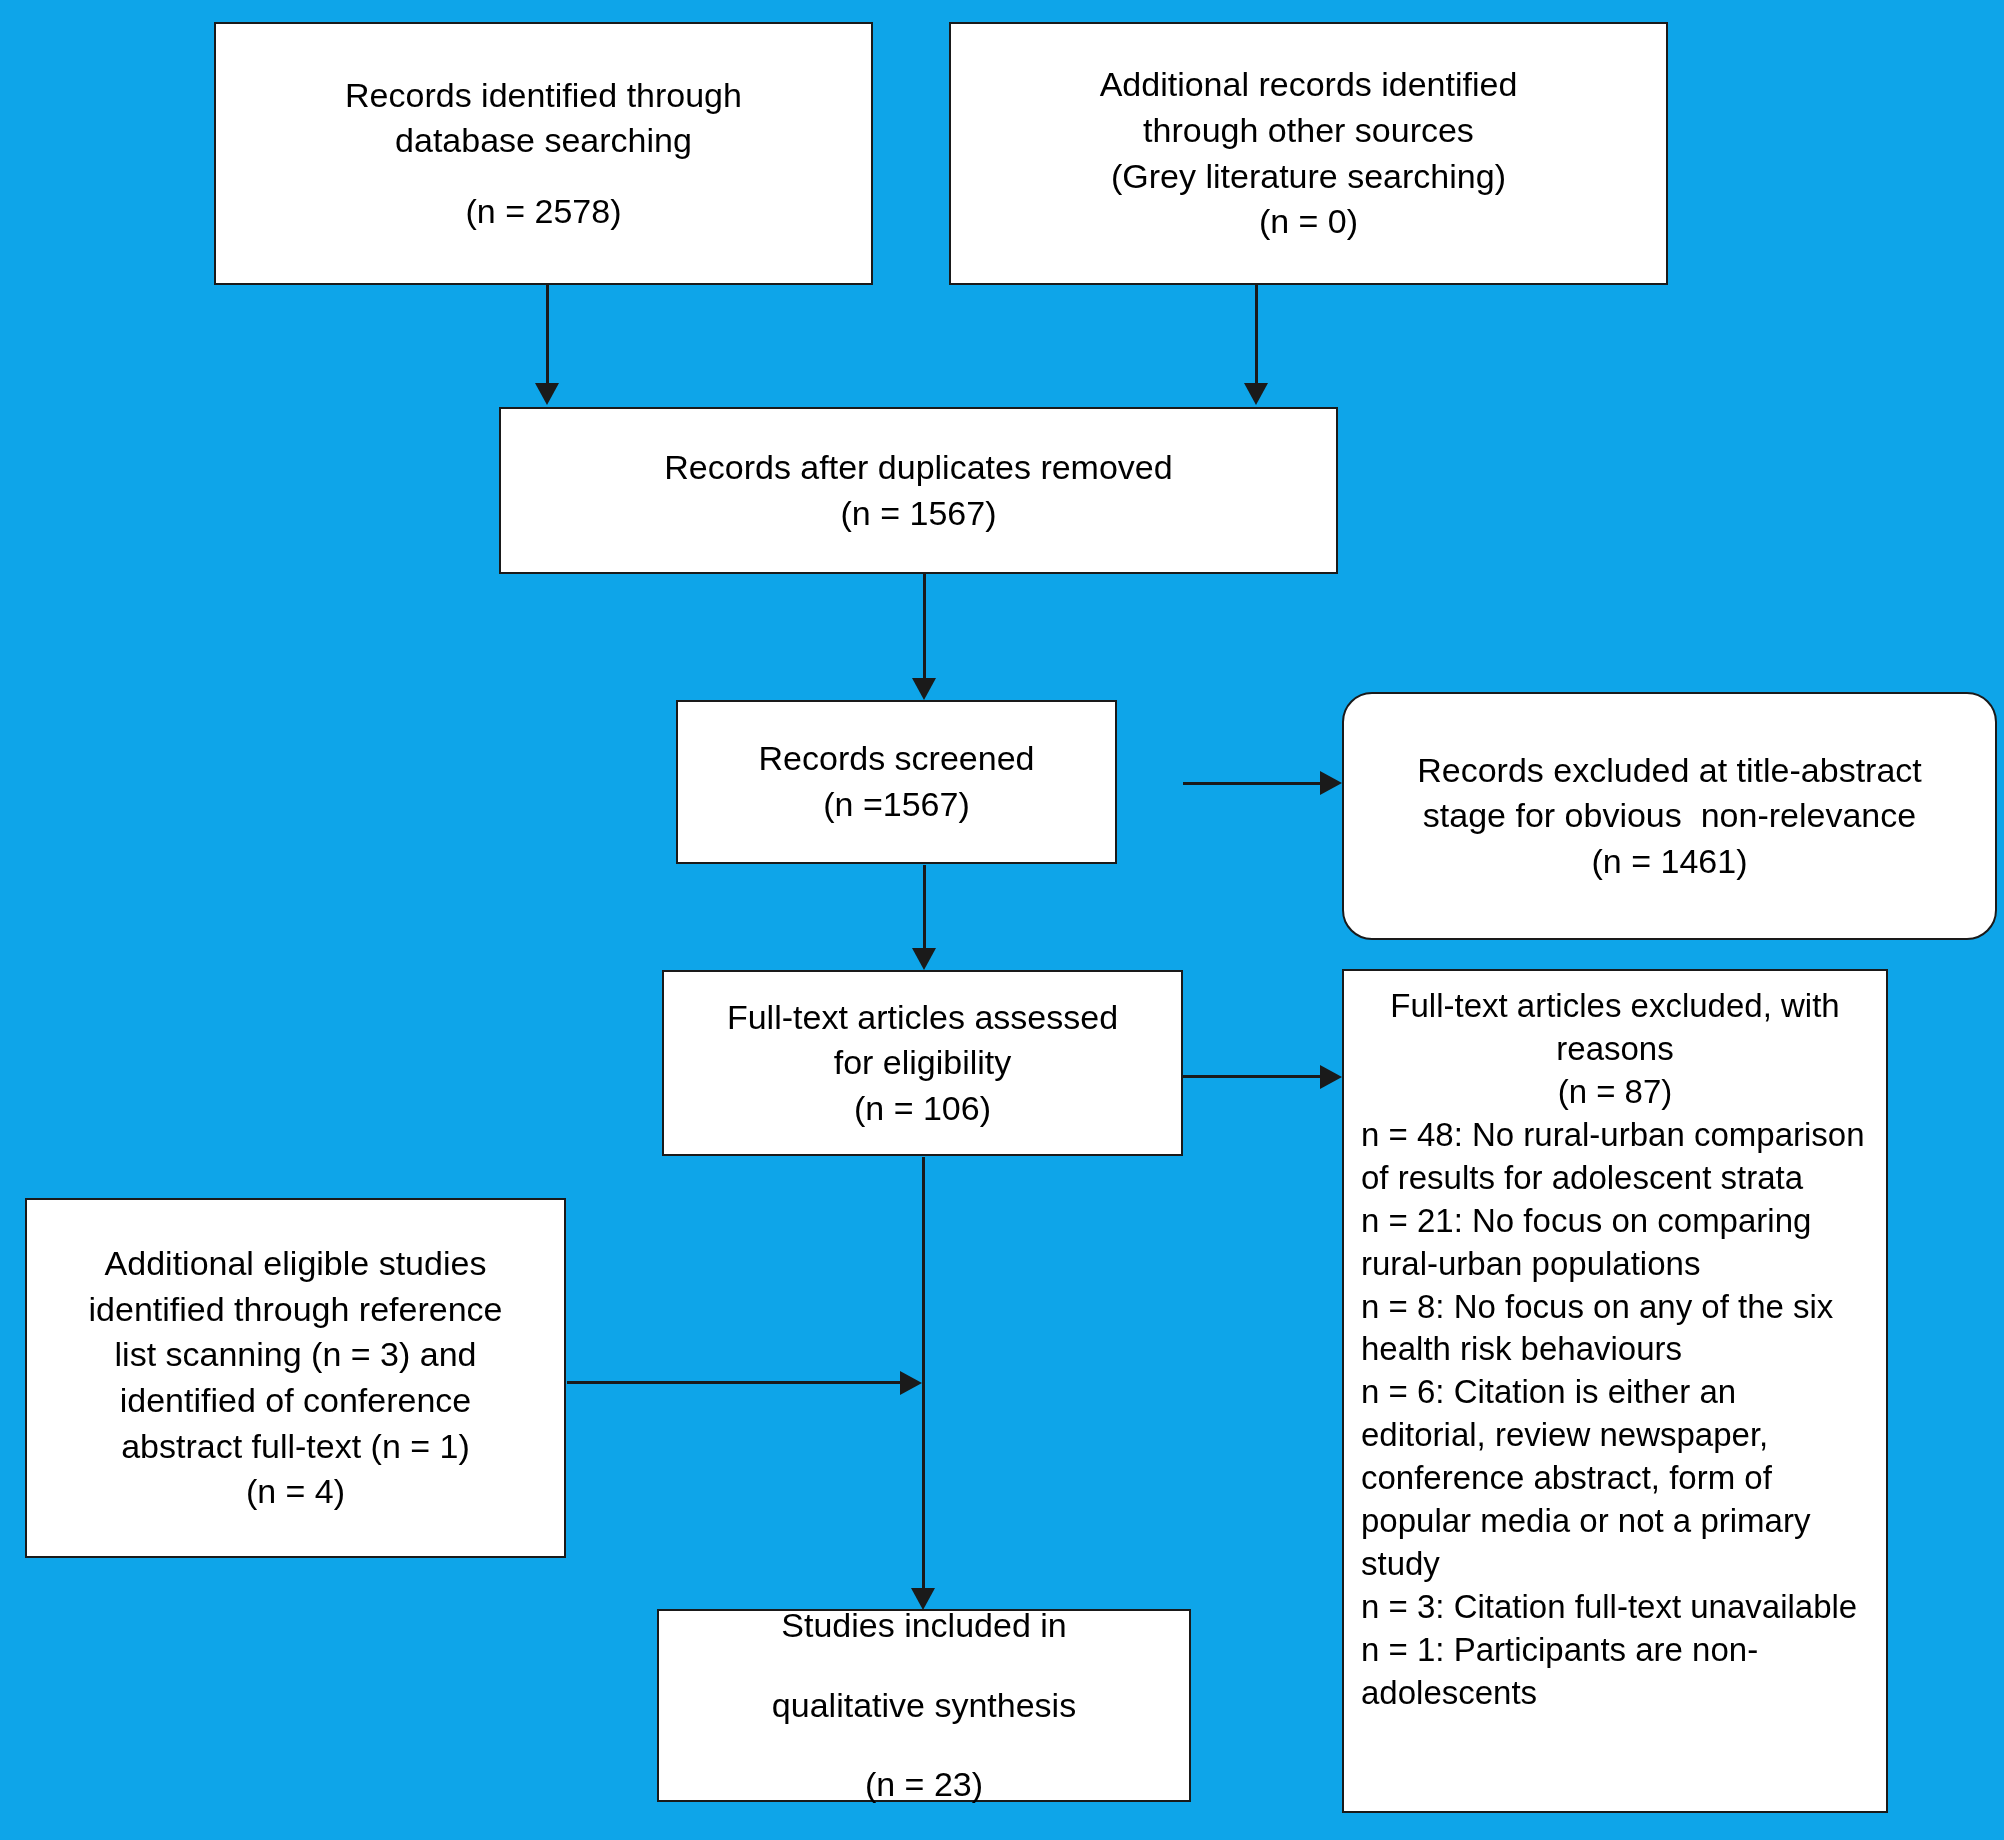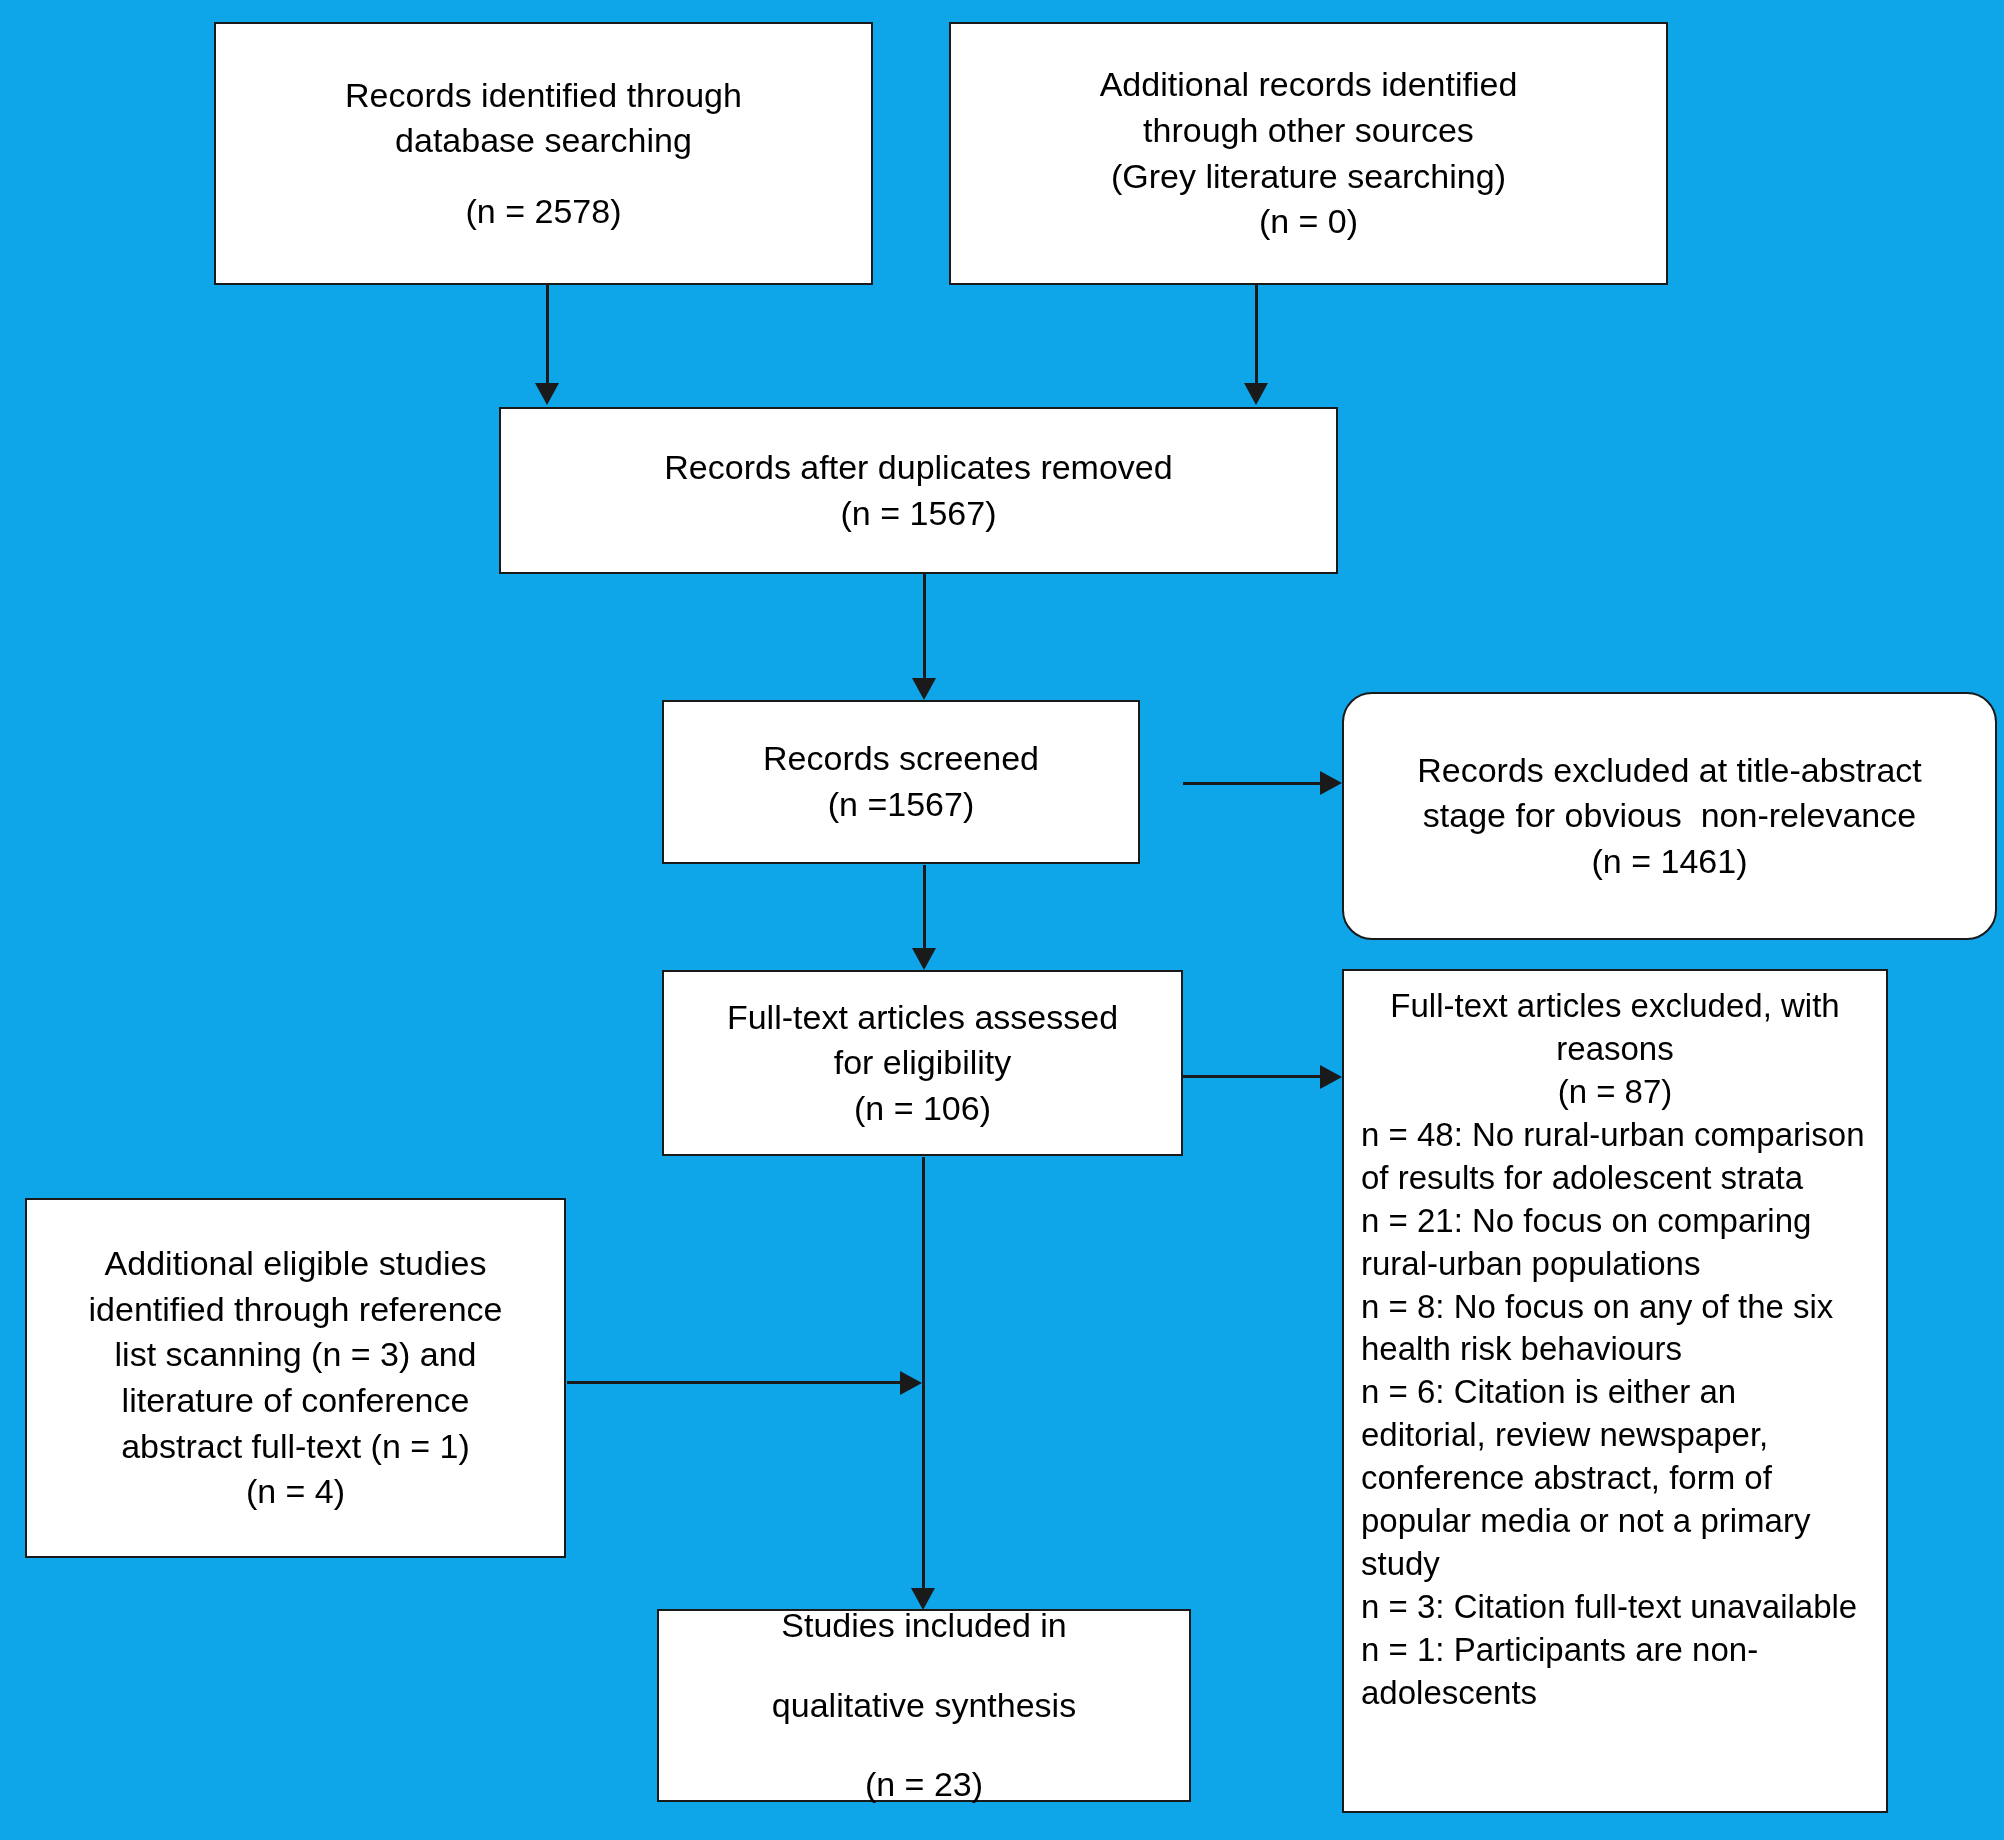--- a/index.html
+++ b/index.html
@@ -94,21 +94,21 @@
   <div class="arrow-down" style="left:1244px; top:383px;"></div>
 
   <div class="fbox" style="left:499px; top:407px; width:839px; height:167px;">
     <span class="ln">Records after duplicates removed</span>
     <span class="ln">(n = 1567)</span>
   </div>
 
   <div class="vline" style="left:923px; top:574px; height:104px;"></div>
   <div class="arrow-down" style="left:912px; top:678px;"></div>
 
-  <div class="fbox" style="left:662px; top:700px; width:478px; height:164px;">
+  <div class="fbox" style="left:676px; top:700px; width:441px; height:164px;">
     <span class="ln">Records screened</span>
     <span class="ln">(n =1567)</span>
   </div>
 
   <div class="hline" style="left:1183px; top:782px; width:137px;"></div>
   <div class="arrow-right" style="left:1320px; top:771px;"></div>
 
   <div class="fbox" style="left:1342px; top:692px; width:655px; height:248px;border-radius:30px;">
     <span class="ln">Records excluded at title-abstract</span>
     <span class="ln">stage for obvious  non-relevance</span>
@@ -136,21 +136,21 @@
     <span class="rsn">n = 8: No focus on any of the six health risk behaviours</span>
     <span class="rsn">n = 6: Citation is either an editorial, review newspaper, conference abstract, form of popular media or not a primary study</span>
     <span class="rsn">n = 3: Citation full-text unavailable</span>
     <span class="rsn">n = 1: Participants are non-adolescents</span>
   </div>
 
   <div class="fbox" style="left:25px; top:1198px; width:541px; height:360px;">
     <span class="ln">Additional eligible studies</span>
     <span class="ln">identified through reference</span>
     <span class="ln">list scanning (n = 3) and</span>
-    <span class="ln">literature of conference</span>
+    <span class="ln">identified of conference</span>
     <span class="ln">abstract full-text (n = 1)</span>
     <span class="ln">(n = 4)</span>
   </div>
 
   <div class="vline" style="left:922px; top:1157px; height:431px;"></div>
   <div class="arrow-down" style="left:911px; top:1588px;"></div>
 
   <div class="hline" style="left:567px; top:1381px; width:334px;"></div>
   <div class="arrow-right" style="left:900px; top:1371px;"></div>
 

